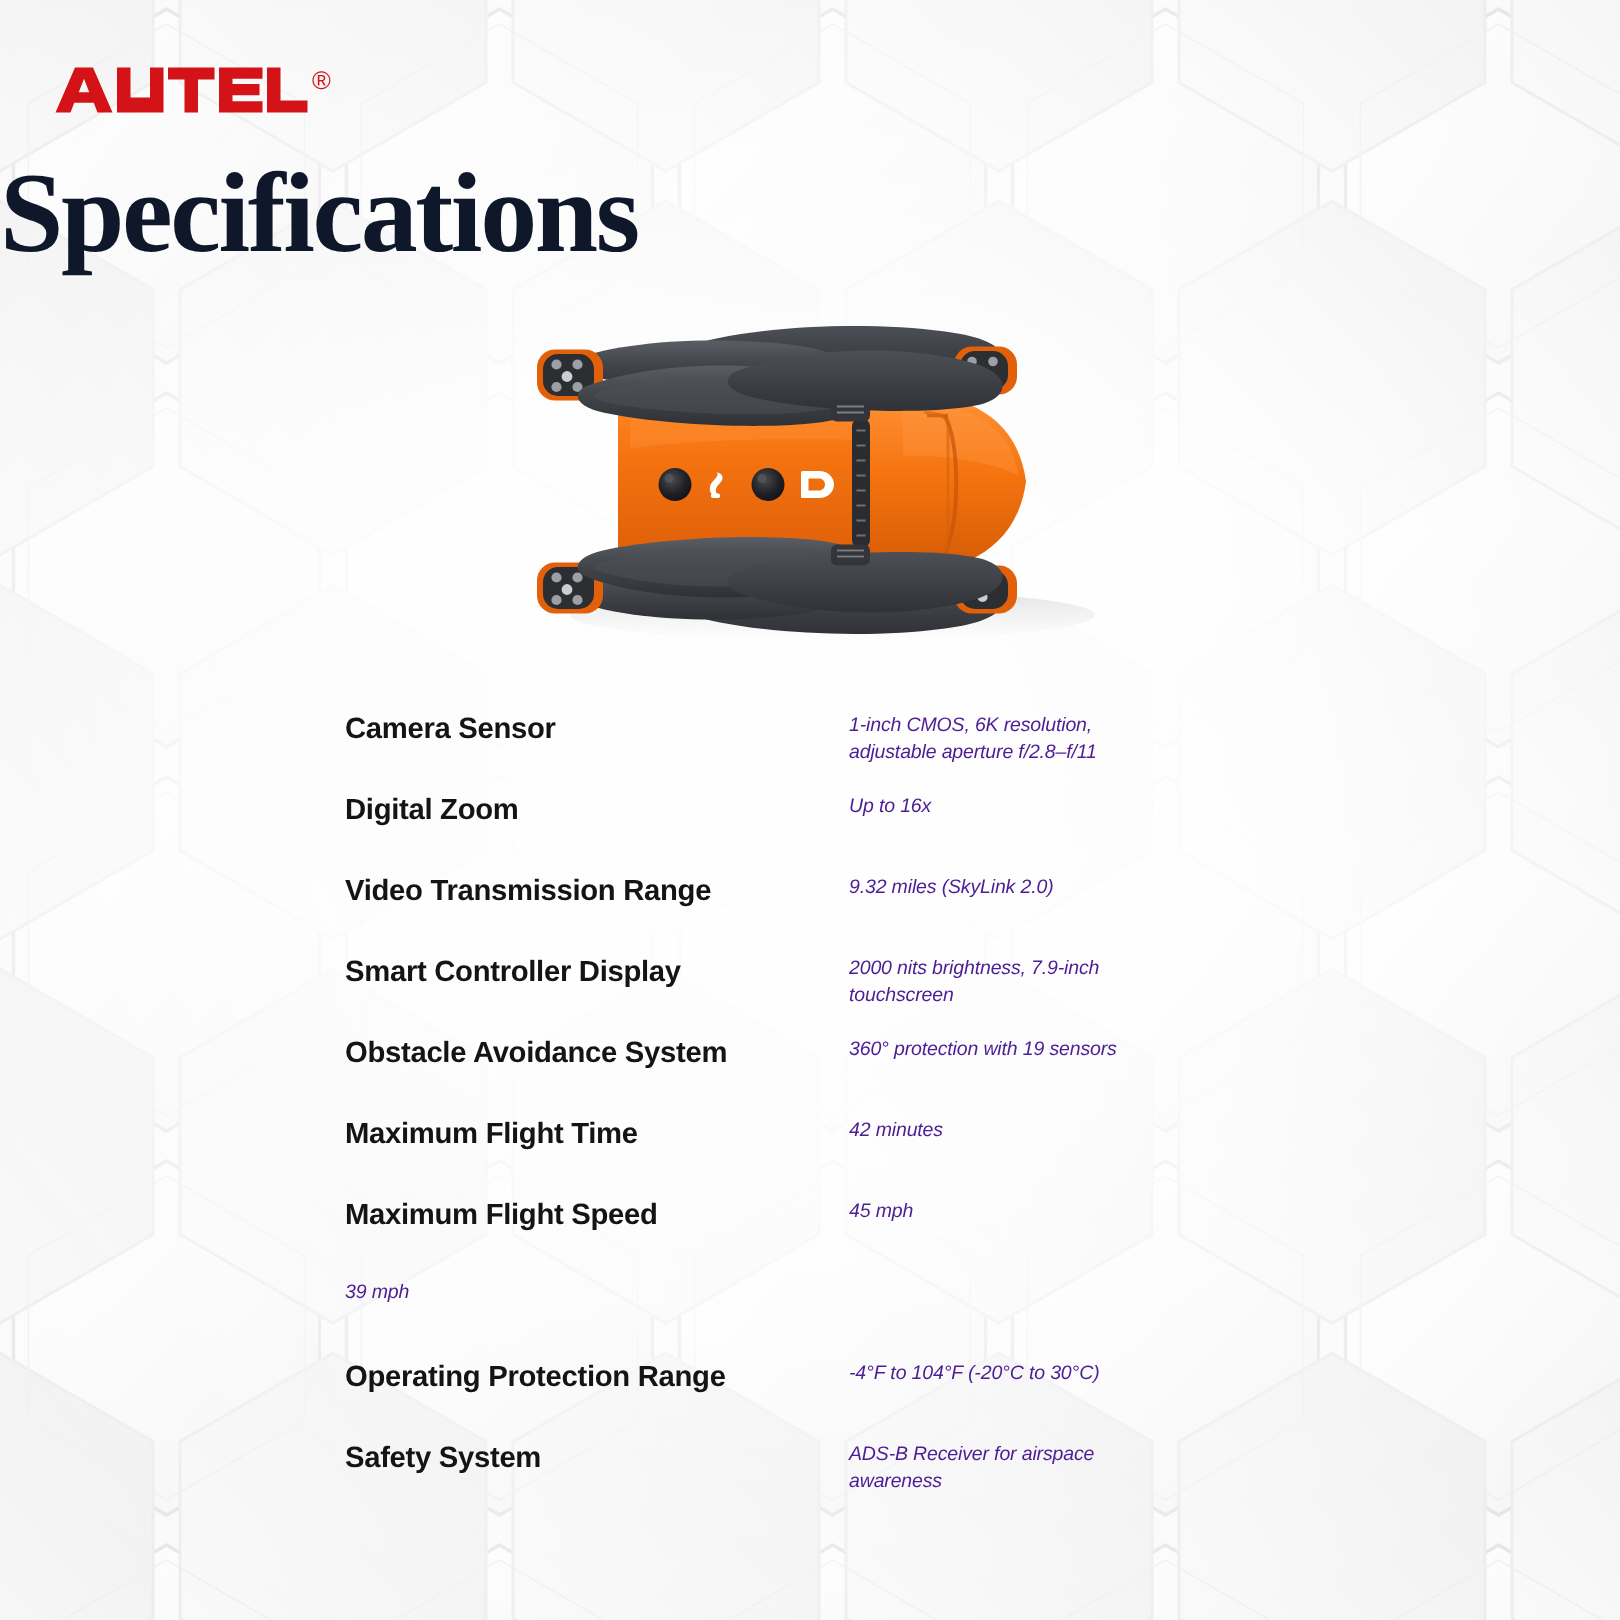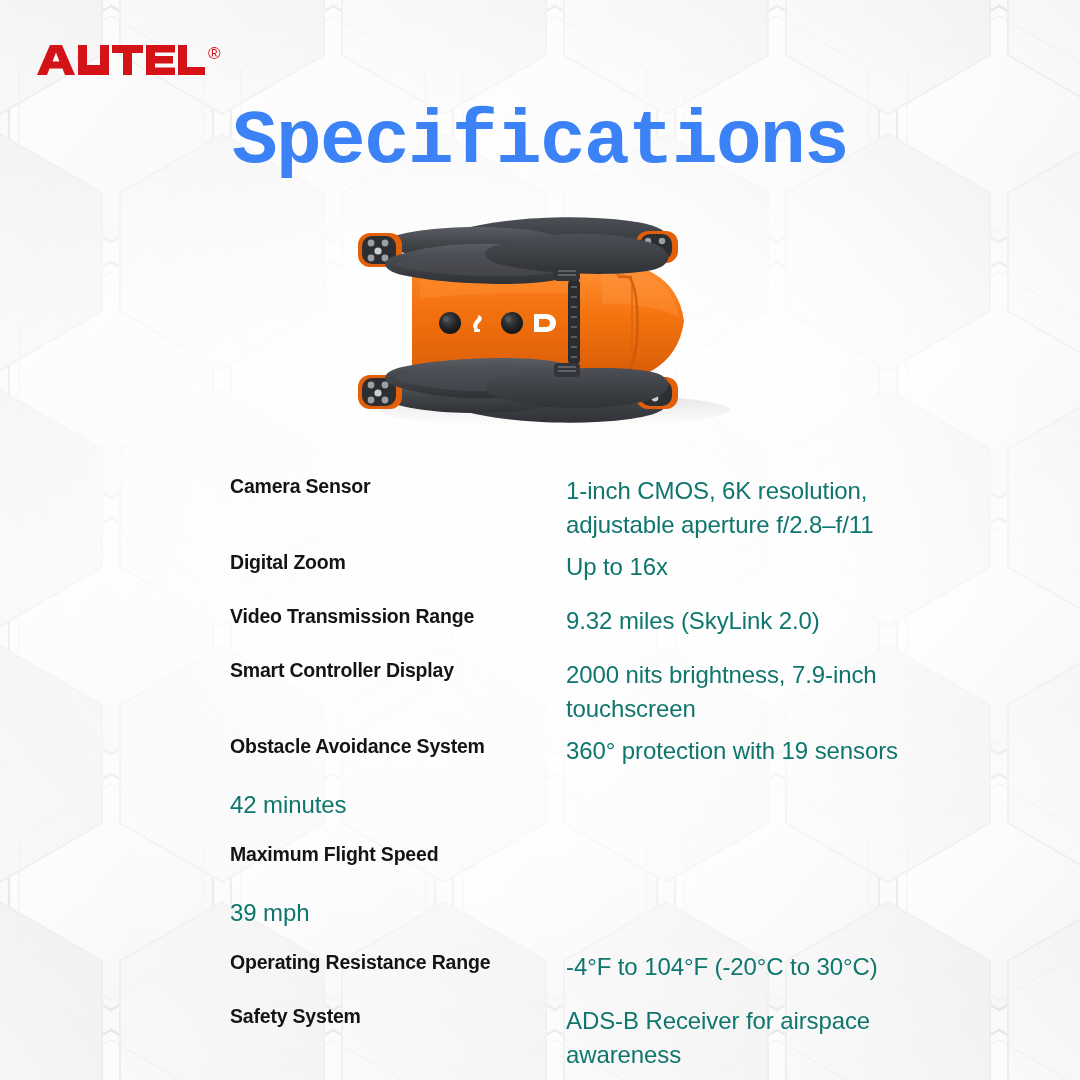--- a/index.html
+++ b/index.html
@@ -59,27 +59,26 @@
     font-family: "Liberation Sans", sans-serif;
   }
 
   
   .title {
     position: absolute;
     z-index: 5;
     left: 0;
     right: 0;
     top: 104px;
-    text-align: center;
     font-size: 76px;
     line-height: 1;
     font-weight: bold;
     letter-spacing: -1.6px;
-    color: #3b82f6;
-    font-family: Liberation Mono, monospace;
+    color: #0f172a;
+    font-family: Liberation Serif, serif;
   }
 
   
   .drone-wrap {
     position: absolute;
     z-index: 4;
     left: 340px;
     top: 205px;
     width: 420px;
     height: 235px;
@@ -104,25 +103,26 @@
     width: 336px;
     flex: 0 0 336px;
     font-size: 19.5px;
     font-weight: bold;
     color: #141414;
     line-height: 1.3;
     letter-spacing: -0.2px;
   }
   .spec-value {
     flex: 1 1 auto;
-    font-size: 24px;
+    font-size: 13px;
     font-weight: normal;
-    color: #0f766e;
+    color: #4c1d95;
     line-height: 1.42;
     letter-spacing: -0.1px;
+    font-style: italic;
   }
   .spec-value .vline { display: block; }
 </style>
 </head>
 <body>
 
 <div class="poster">
 
   <div class="hex-bg">
     <svg viewBox="0 0 1080 1080" preserveAspectRatio="xMidYMid slice" xmlns="http://www.w3.org/2000/svg">
@@ -361,38 +361,42 @@
     </div>
 
     <div class="spec-row">
       <div class="spec-label">Obstacle Avoidance System</div>
       <div class="spec-value">
         <span class="vline">360° protection with 19 sensors</span>
       </div>
     </div>
 
     <div class="spec-row">
+      <div class="spec-label">Maximum Flight Time</div>
       <div class="spec-value">
         <span class="vline">42 minutes</span>
       </div>
     </div>
 
     <div class="spec-row">
       <div class="spec-label">Maximum Flight Speed</div>
+      <div class="spec-value">
+        <span class="vline">45 mph</span>
+      </div>
     </div>
 
     <div class="spec-row">
       <div class="spec-value">
         <span class="vline">39 mph</span>
       </div>
     </div>
 
 
     <div class="spec-row">
-      <div class="spec-label">Operating Resistance Range</div>
+      <div class="spec-label">Operating Protection Range</div>
       <div class="spec-value">
         <span class="vline">-4°F to 104°F (-20°C to 30°C)</span>
       </div>
     </div>
 
     <div class="spec-row">
       <div class="spec-label">Safety System</div>
       <div class="spec-value">
         <span class="vline">ADS-B Receiver for airspace</span>
         <span class="vline">awareness</span>

